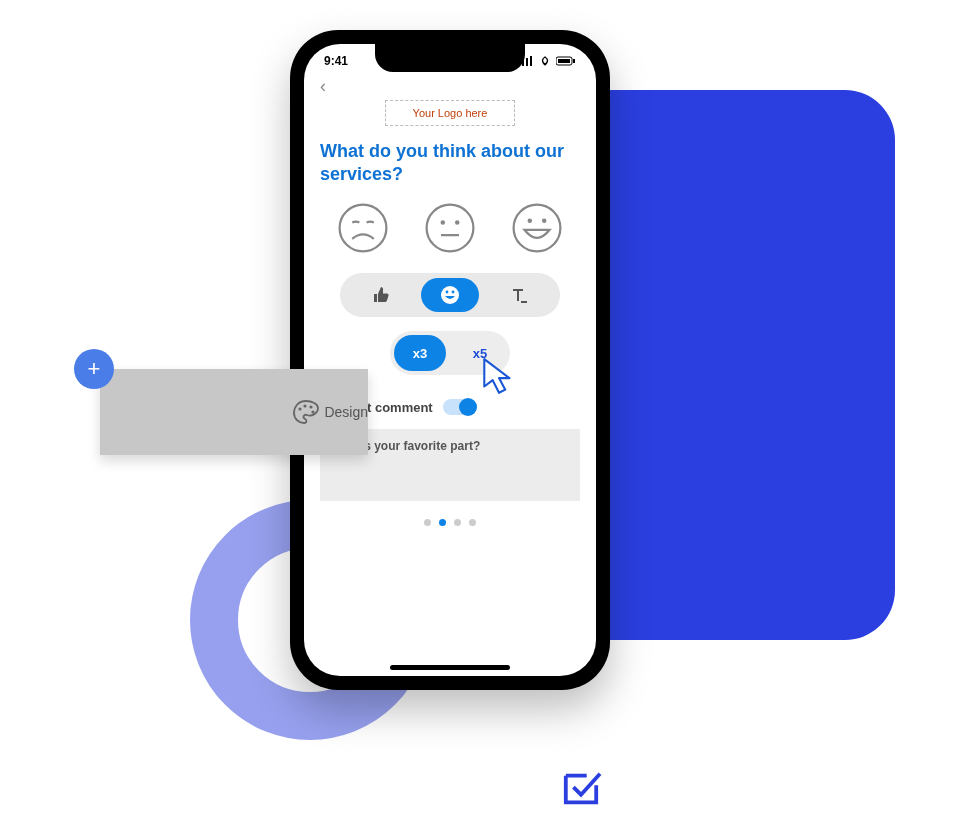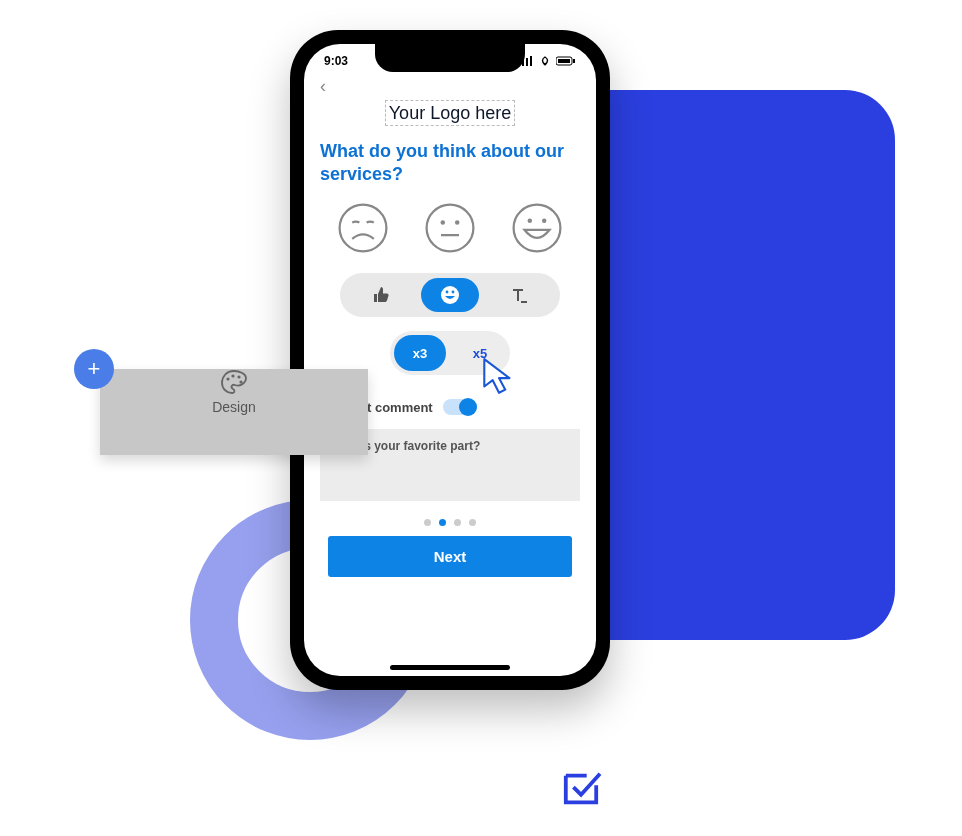--- a/index.html
+++ b/index.html
@@ -93,22 +93,22 @@
     cursor: pointer;
   }
   .logo-ph {
     margin: 4px auto 14px auto;
     width: 130px;
     height: 26px;
     border: 1px dashed #bbb;
     display: flex;
     justify-content: center;
     align-items: center;
-    font-size: 18px;
-    color: #0f172a;
+    font-size: 11px;
+    color: #c2410c;
   }
   .question {
     color: #0e72d4;
     font-weight: 600;
     font-size: 18px;
     line-height: 1.25;
     margin-bottom: 16px;
   }
   .faces {
     display: flex;
@@ -247,23 +247,23 @@
   }
   
   .design-card {
     position: absolute;
     left: 100px;
     top: 369px;
     width: 268px;
     height: 86px;
     background: #c7c7c7;
     display: flex;
-    flex-direction: column;
-    align-items: center;
-    justify-content: flex-start;
+    flex-direction: row;
+    align-items: center;
+    justify-content: flex-end;
     gap: 4px;
     box-shadow: 0 6px 12px rgba(0,0,0,0.15);
   }
   .design-card .label {
     font-size: 14px;
     color: #555;
   }
   .add-badge {
     position: absolute;
     left: 74px;
@@ -290,21 +290,21 @@
 <svg class="check-mark" viewBox="0 0 44 40">
   <path d="M6 6 H28 M6 6 V34 H38 V16" stroke="#2b3fe0" stroke-width="4" fill="none"></path>
   <path d="M14 18 L22 26 L42 4" stroke="#2b3fe0" stroke-width="4" fill="none"></path>
 </svg>
 
 <div class="phone">
   <div class="phone-inner">
     <div class="notch"></div>
 
     <div class="status-bar">
-      <span>9:03</span>
+      <span>9:41</span>
       <span class="status-icons">
         <svg width="16" height="10">
             <rect x="0" y="6" width="2" height="4"></rect>
             <rect x="4" y="4" width="2" height="6"></rect>
             <rect x="8" y="2" width="2" height="8"></rect>
             <rect x="12" y="0" width="2" height="10"></rect>
           </svg>
         <svg width="14" height="10">
             <path d="M7 9 Q2 4 7 1 Q12 4 7 9" fill="none" stroke="#000" stroke-width="1.4"></path>
             <circle cx="7" cy="8" r="1.2"></circle>
@@ -382,21 +382,20 @@
 
       <div class="comment-box">What's your favorite part?</div>
 
       <div class="dots">
         <div class="dot"></div>
         <div class="dot active"></div>
         <div class="dot"></div>
         <div class="dot"></div>
       </div>
 
-      <div class="next-btn">Next</div>
     </div>
 
     <div class="home-indicator"></div>
   </div>
 </div>
 
 <svg class="cursor" viewBox="0 0 40 40">
   <path d="M6 4 L6 30 L14 24 L20 36 L26 33 L20 22 L30 22 Z" fill="#fff" stroke="#1a57d6" stroke-width="2" stroke-linejoin="round"></path>
 </svg>
 

